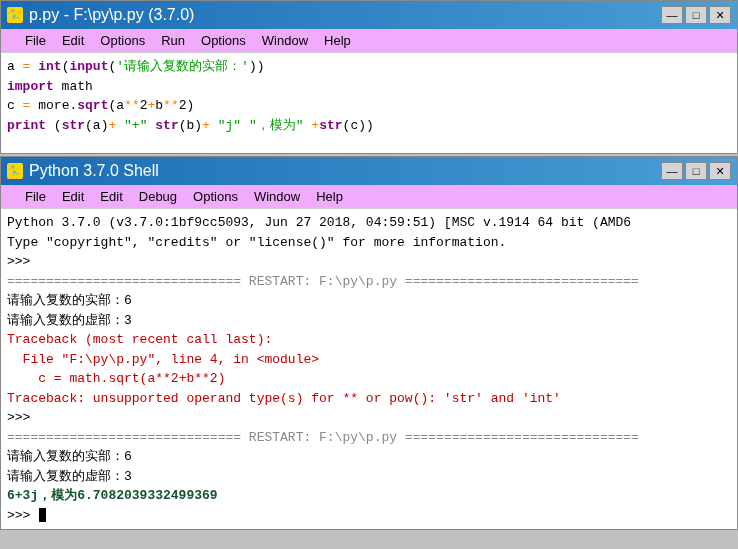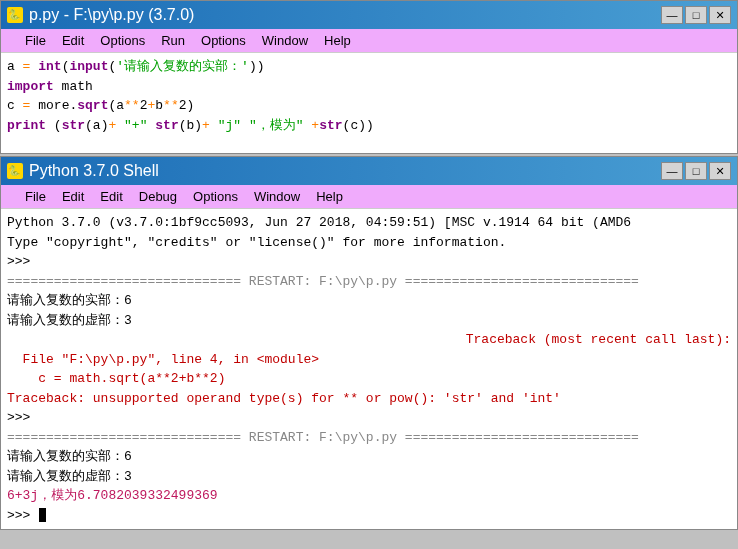--- a/index.html
+++ b/index.html
@@ -100,23 +100,23 @@
       overflow: hidden;
     }
 
     .shell-line {
       line-height: 1.5;
       white-space: pre;
       color: #000;
     }
 
     .shell-red { color: #c00000; }
-    .shell-blue { color: #be185d; }
+    .shell-blue { color: #14532d; font-weight: bold; }
     .shell-divider { color: #888; }
-    .shell-traceback { color: #c00000; text-align: right; }
+    .shell-traceback { color: #c00000; }
     .shell-typeerror { color: #c00000; }
     .shell-prompt { color: #000; }
 
     .cursor-blink {
       display: inline-block;
       width: 7px;
       height: 14px;
       background: #000;
       vertical-align: middle;
       margin-left: 1px;

